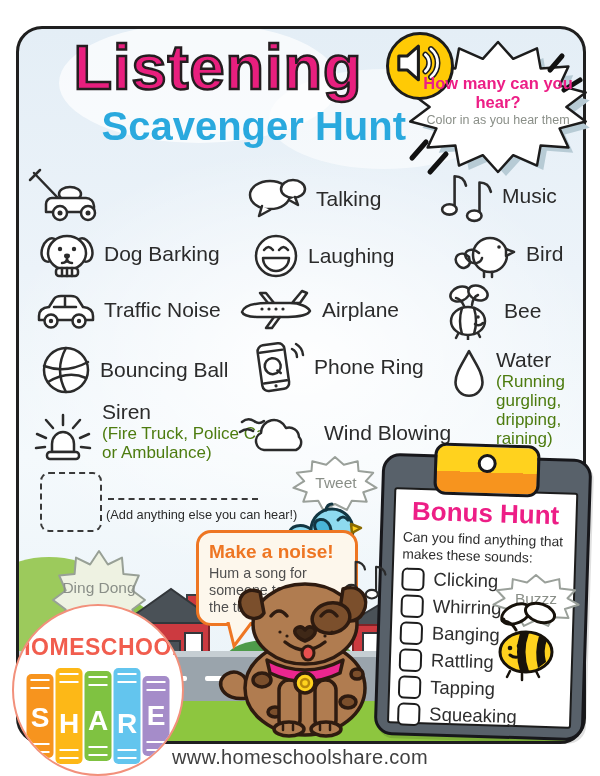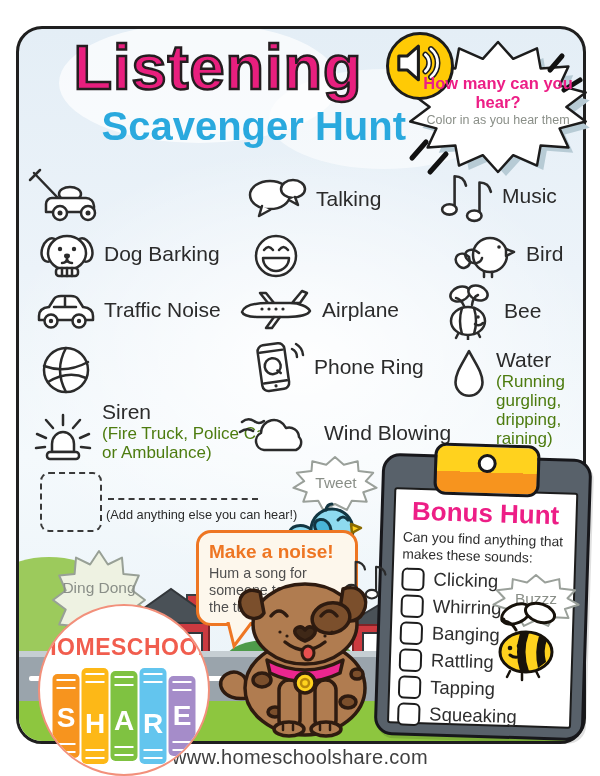--- a/index.html
+++ b/index.html
@@ -78,21 +78,21 @@
   .cb-box{width:19px;height:19px;border:2.6px solid #1c1c1c;border-radius:6px;background:#fff;flex:0 0 auto;}
   .cb-label{font-size:18.5px;color:#2e2e2e;}
 
   
   .dog{position:absolute;left:205px;top:580px;z-index:6;}
   .bee-big{position:absolute;left:486px;top:598px;z-index:7;}
   .bird-blue{position:absolute;left:282px;top:492px;z-index:5;}
 
   
   .logo{position:absolute;left:12px;top:604px;width:168px;height:168px;border-radius:50%;
-        background:#fff;border:2px solid #f2907b;z-index:8;overflow:hidden;margin-left:26px;}
+        background:#fff;border:2px solid #f2907b;z-index:8;overflow:hidden;}
   .logo-top{position:absolute;left:0;right:0;top:28px;text-align:center;
             font-size:23px;font-weight:bold;color:#f15d4e;letter-spacing:.5px;}
   .books{position:absolute;left:50%;transform:translateX(-50%);bottom:10px;
          display:flex;align-items:flex-end;gap:2px;}
   .book{position:relative;width:27px;border-radius:5px;}
   .book::before{content:'';position:absolute;left:4px;right:4px;top:5px;height:6px;
                 border-top:2px solid #fff;border-bottom:2px solid #fff;}
   .book::after{content:'';position:absolute;left:4px;right:4px;bottom:5px;height:6px;
                border-top:2px solid #fff;border-bottom:2px solid #fff;}
   .book span{position:absolute;left:0;right:0;bottom:24px;text-align:center;
@@ -232,20 +232,21 @@
   </svg>
   <div class="slabel">Dog Barking</div>
 </div>
 
 <div class="sound" style="left:252px;top:232px">
   <svg class="icn" width="48" height="48" viewBox="0 0 48 48">
     <circle cx="24" cy="24" r="20"></circle>
     <path class="n" d="M12 18 q4.5 -6 9 0 M27 18 q4.5 -6 9 0"></path>
     <path d="M11 26 a13 13 0 0 0 26 0 z"></path>
   </svg>
+  <div class="slabel">Laughing</div>
 </div>
 
 <div class="sound" style="left:452px;top:228px">
   <svg class="icn" width="66" height="52" viewBox="0 0 66 52">
     <path d="M17 29 C9 21 -1 29 6 37 C10 42 16 40 18 35 Z"></path>
     <circle cx="38" cy="27" r="17"></circle>
     <path class="n" d="M27 25 c-8 -8 -20 0 -10 8 c5 4 12 2 13 -3"></path>
     <path d="M54 21 l8 3 l-8 4 z"></path>
     <circle cx="47" cy="19" r="1.8" class="f"></circle>
     <path class="n" d="M32 44 v5 M40 44 v5"></path>
@@ -293,20 +294,21 @@
   <div class="slabel">Bee</div>
 </div>
 
 <div class="sound" style="left:40px;top:344px">
   <svg class="icn" width="52" height="52" viewBox="0 0 52 52">
     <circle cx="26" cy="26" r="22"></circle>
     <path class="n" d="M26 4 Q14 26 26 48"></path>
     <path class="n" d="M4 22 Q26 30 48 18"></path>
     <path class="n" d="M8 38 Q28 26 46 34"></path>
   </svg>
+  <div class="slabel">Bouncing Ball</div>
 </div>
 
 <div class="sound" style="left:250px;top:338px">
   <svg class="icn" width="56" height="58" viewBox="0 0 56 58">
     <g transform="rotate(-8 24 30)">
       <rect x="10" y="6" width="27" height="46" rx="6"></rect>
       <path class="n" d="M12 13 h23 M12 44 h23"></path>
       <circle cx="23.5" cy="48" r="1.6" class="f"></circle>
       <circle cx="23" cy="28" r="8" class="n"></circle>
       <path class="n" d="M27 33 l3 3"></path>

